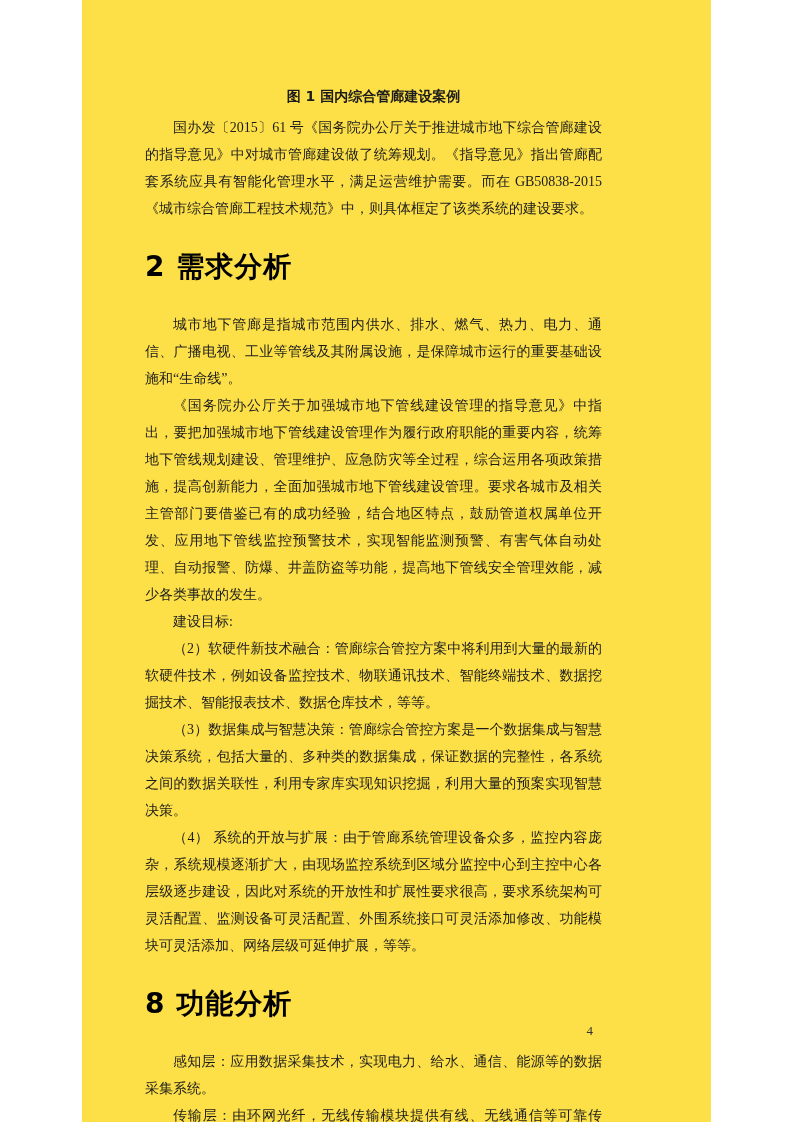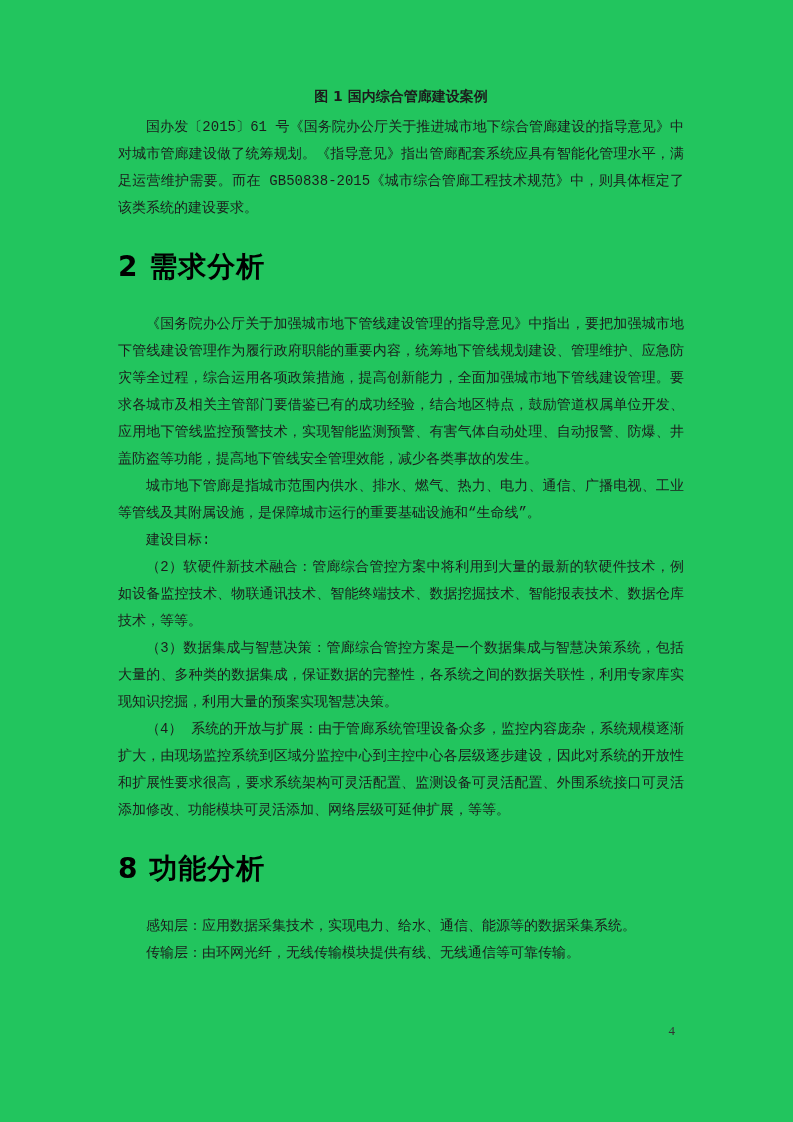--- a/index.html
+++ b/index.html
@@ -2,46 +2,45 @@
 <html lang="zh"><head>
 <meta charset="utf-8">
 <style>
   html, body {
     margin: 0;
     padding: 0;
     background: #ffffff;
   }
   .page {
     position: relative;
-    width: 793px;
+    width: 629px;
     height: 1122px;
     margin: 0 auto;
-    background: #22c55e;
+    background: #fde047;
     box-sizing: border-box;
-    padding: 86px 109px 0 118px;
+    padding: 86px 109px 0 63px;
     overflow: hidden;
     color: #1c1c1c;
     font-family: "Liberation Serif", "DejaVu Serif", serif;
   }
   .caption {
     margin: 0 0 8px 0;
     text-align: center;
     font-size: 14px;
     line-height: 20px;
     font-weight: 700;
     font-family: "DejaVu Sans", "Liberation Sans", sans-serif;
   }
   .body-p {
     margin: 0;
     font-size: 14px;
     line-height: 27px;
     text-align: justify;
     text-indent: 2em;
     word-break: break-all;
-    font-family: Liberation Mono, monospace;
   }
   .section-heading {
     margin: 24px 0 23px 0;
     font-size: 28px;
     line-height: 42px;
     font-weight: 700;
     color: #000000;
     font-family: "DejaVu Sans", "Liberation Sans", sans-serif;
     letter-spacing: 1px;
   }
@@ -59,22 +58,22 @@
 <body>
 
 <div class="page">
 
   <p class="caption">图 1 国内综合管廊建设案例</p>
 
   <p class="body-p">国办发〔2015〕61 号《国务院办公厅关于推进城市地下综合管廊建设的指导意见》中对城市管廊建设做了统筹规划。《指导意见》指出管廊配套系统应具有智能化管理水平，满足运营维护需要。而在 GB50838-2015《城市综合管廊工程技术规范》中，则具体框定了该类系统的建设要求。</p>
 
   <h1 class="section-heading">2 需求分析</h1>
 
+  <p class="body-p">城市地下管廊是指城市范围内供水、排水、燃气、热力、电力、通信、广播电视、工业等管线及其附属设施，是保障城市运行的重要基础设施和“生命线”。</p>
   <p class="body-p">《国务院办公厅关于加强城市地下管线建设管理的指导意见》中指出，要把加强城市地下管线建设管理作为履行政府职能的重要内容，统筹地下管线规划建设、管理维护、应急防灾等全过程，综合运用各项政策措施，提高创新能力，全面加强城市地下管线建设管理。要求各城市及相关主管部门要借鉴已有的成功经验，结合地区特点，鼓励管道权属单位开发、应用地下管线监控预警技术，实现智能监测预警、有害气体自动处理、自动报警、防爆、井盖防盗等功能，提高地下管线安全管理效能，减少各类事故的发生。</p>
-  <p class="body-p">城市地下管廊是指城市范围内供水、排水、燃气、热力、电力、通信、广播电视、工业等管线及其附属设施，是保障城市运行的重要基础设施和“生命线”。</p>
   <p class="body-p">建设目标:</p>
   <p class="body-p">（2）软硬件新技术融合：管廊综合管控方案中将利用到大量的最新的软硬件技术，例如设备监控技术、物联通讯技术、智能终端技术、数据挖掘技术、智能报表技术、数据仓库技术，等等。</p>
   <p class="body-p">（3）数据集成与智慧决策：管廊综合管控方案是一个数据集成与智慧决策系统，包括大量的、多种类的数据集成，保证数据的完整性，各系统之间的数据关联性，利用专家库实现知识挖掘，利用大量的预案实现智慧决策。</p>
   <p class="body-p">（4） 系统的开放与扩展：由于管廊系统管理设备众多，监控内容庞杂，系统规模逐渐扩大，由现场监控系统到区域分监控中心到主控中心各层级逐步建设，因此对系统的开放性和扩展性要求很高，要求系统架构可灵活配置、监测设备可灵活配置、外围系统接口可灵活添加修改、功能模块可灵活添加、网络层级可延伸扩展，等等。</p>
 
   <h1 class="section-heading">8 功能分析</h1>
 
   <p class="body-p">感知层：应用数据采集技术，实现电力、给水、通信、能源等的数据采集系统。</p>
   <p class="body-p">传输层：由环网光纤，无线传输模块提供有线、无线通信等可靠传输。</p>
 

